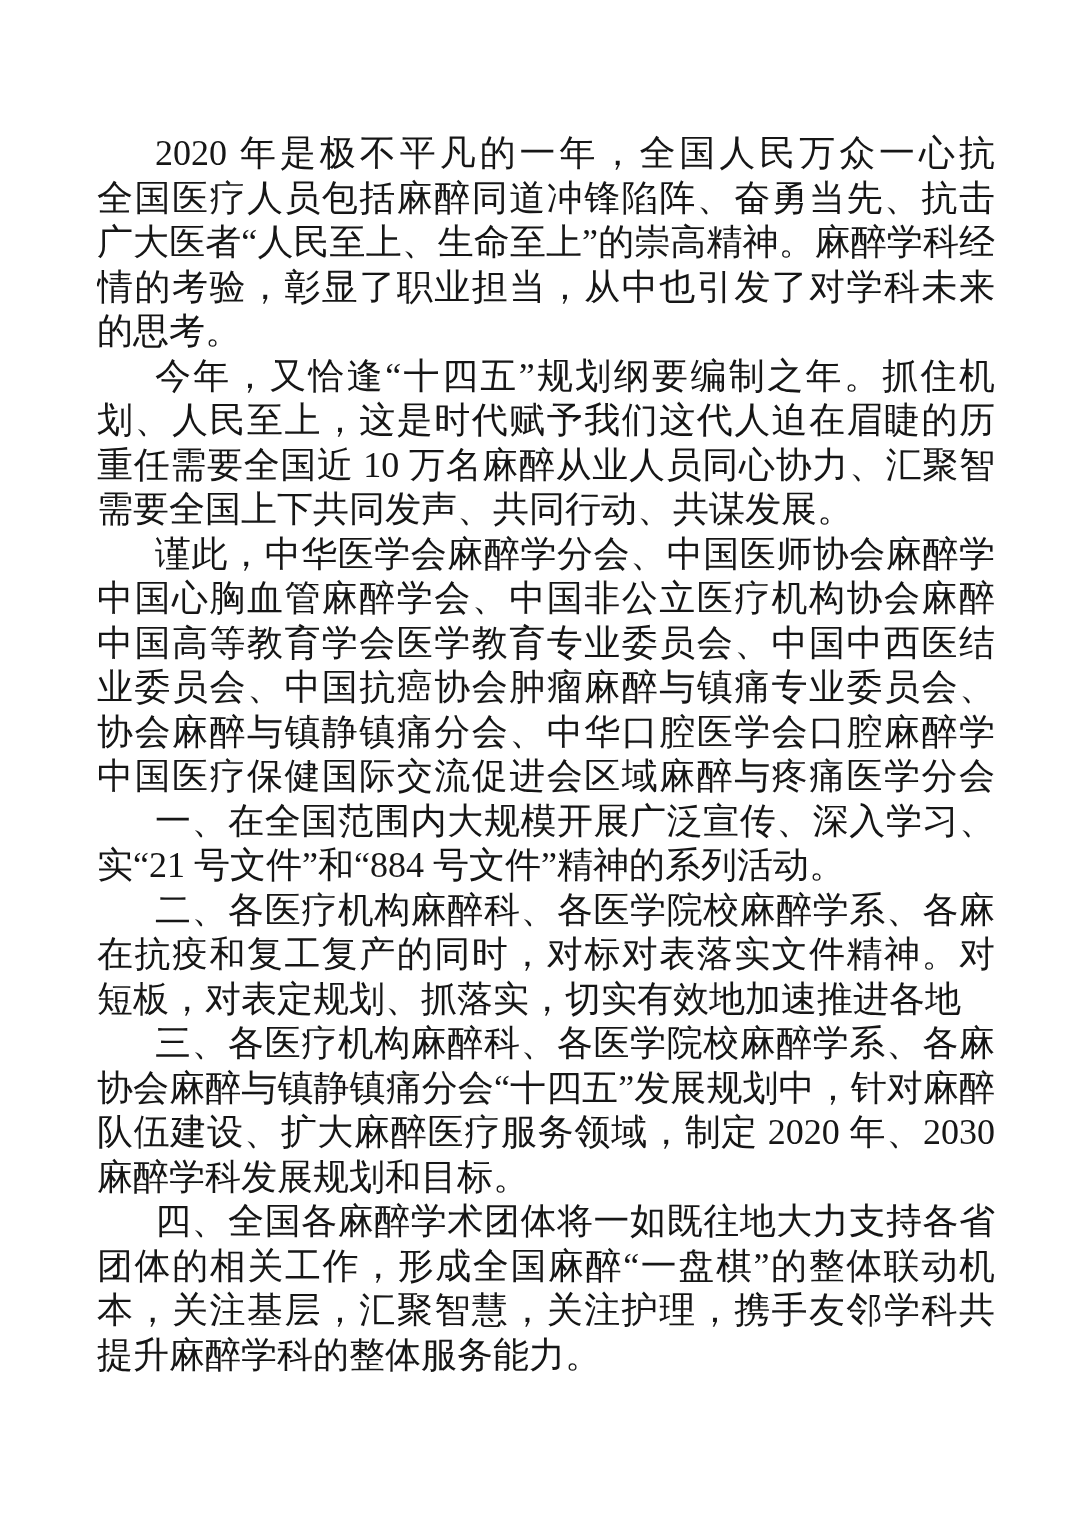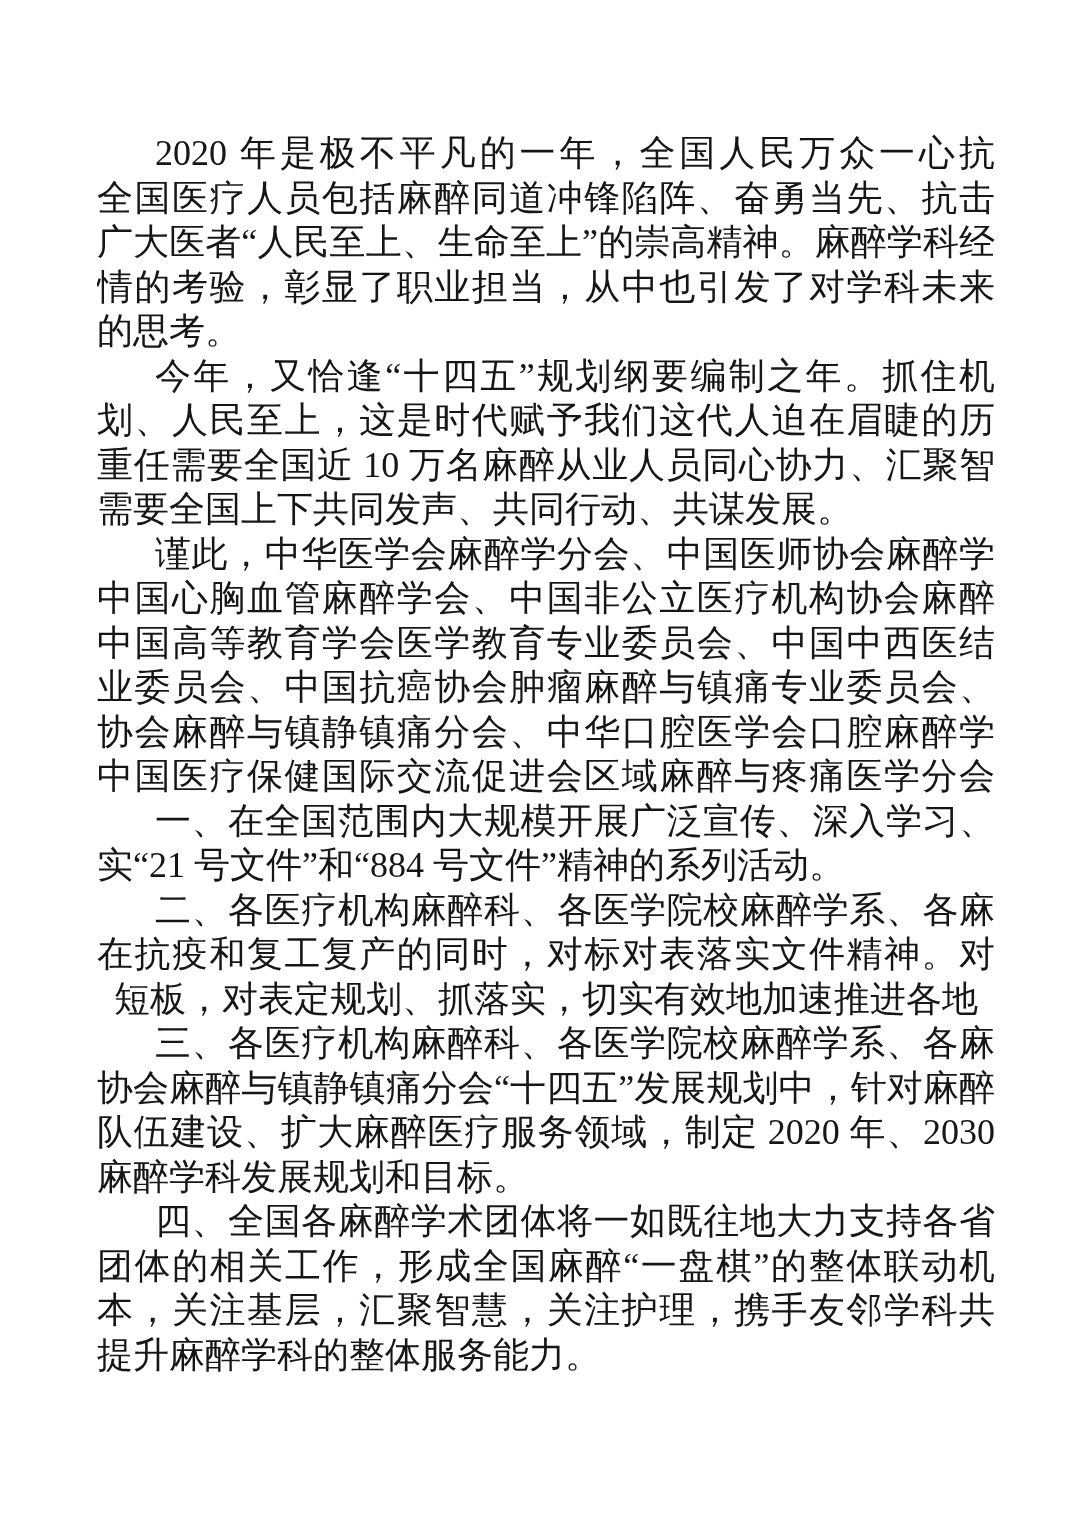--- a/index.html
+++ b/index.html
@@ -36,21 +36,21 @@
     height: 44.5px;
     overflow: hidden;
     text-align: justify;
     text-align-last: justify;
     -moz-text-align-last: justify;
   }
   .line.indent {
     text-indent: 58px;
   }
   .line.end {
-    text-align: center;
+    text-align: left;
     text-align-last: left;
     -moz-text-align-last: left;
   }
 </style>
 </head>
 <body>
 
 <div class="page">
   <div class="content">
 

